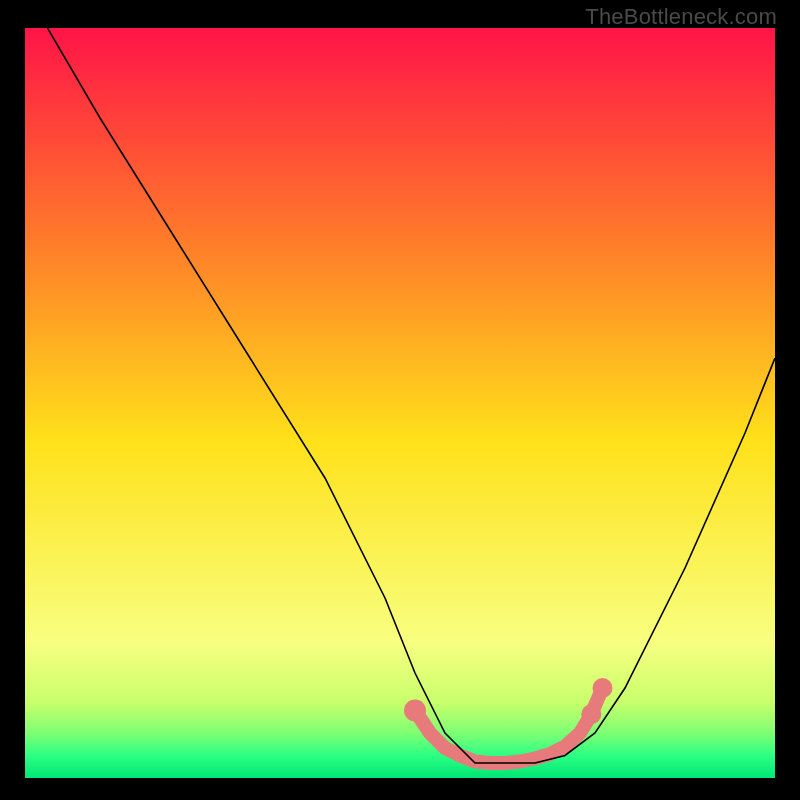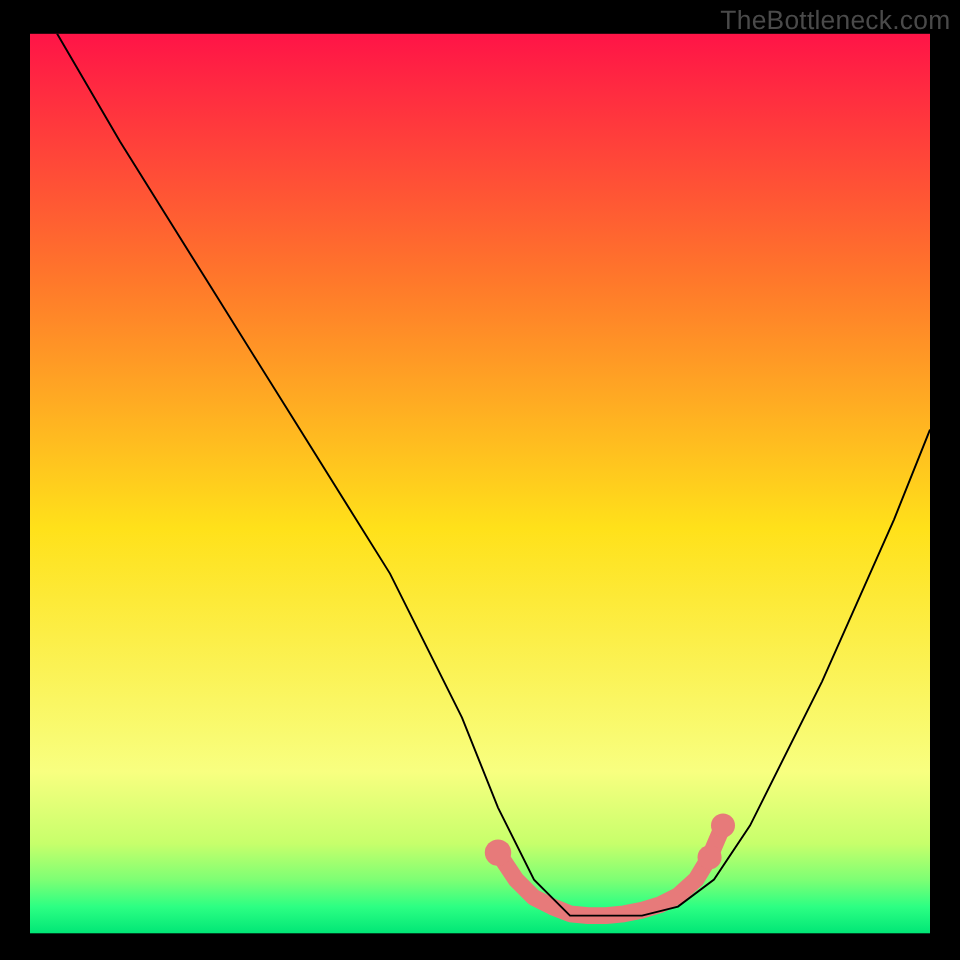--- a/index.html
+++ b/index.html
@@ -13,21 +13,21 @@
   }
   .frame {
     position: relative;
     width: 800px;
     height: 800px;
     background: #000;
   }
   .watermark {
     position: absolute;
     top: 4px;
-    right: 8px;
+    right: 23px;
     color: #4a4a4a;
     font-size: 22px;
     font-weight: 500;
     letter-spacing: 0.2px;
     z-index: 10;
   }
   .plot {
     position: absolute;
     left: 25px;
     top: 28px;

